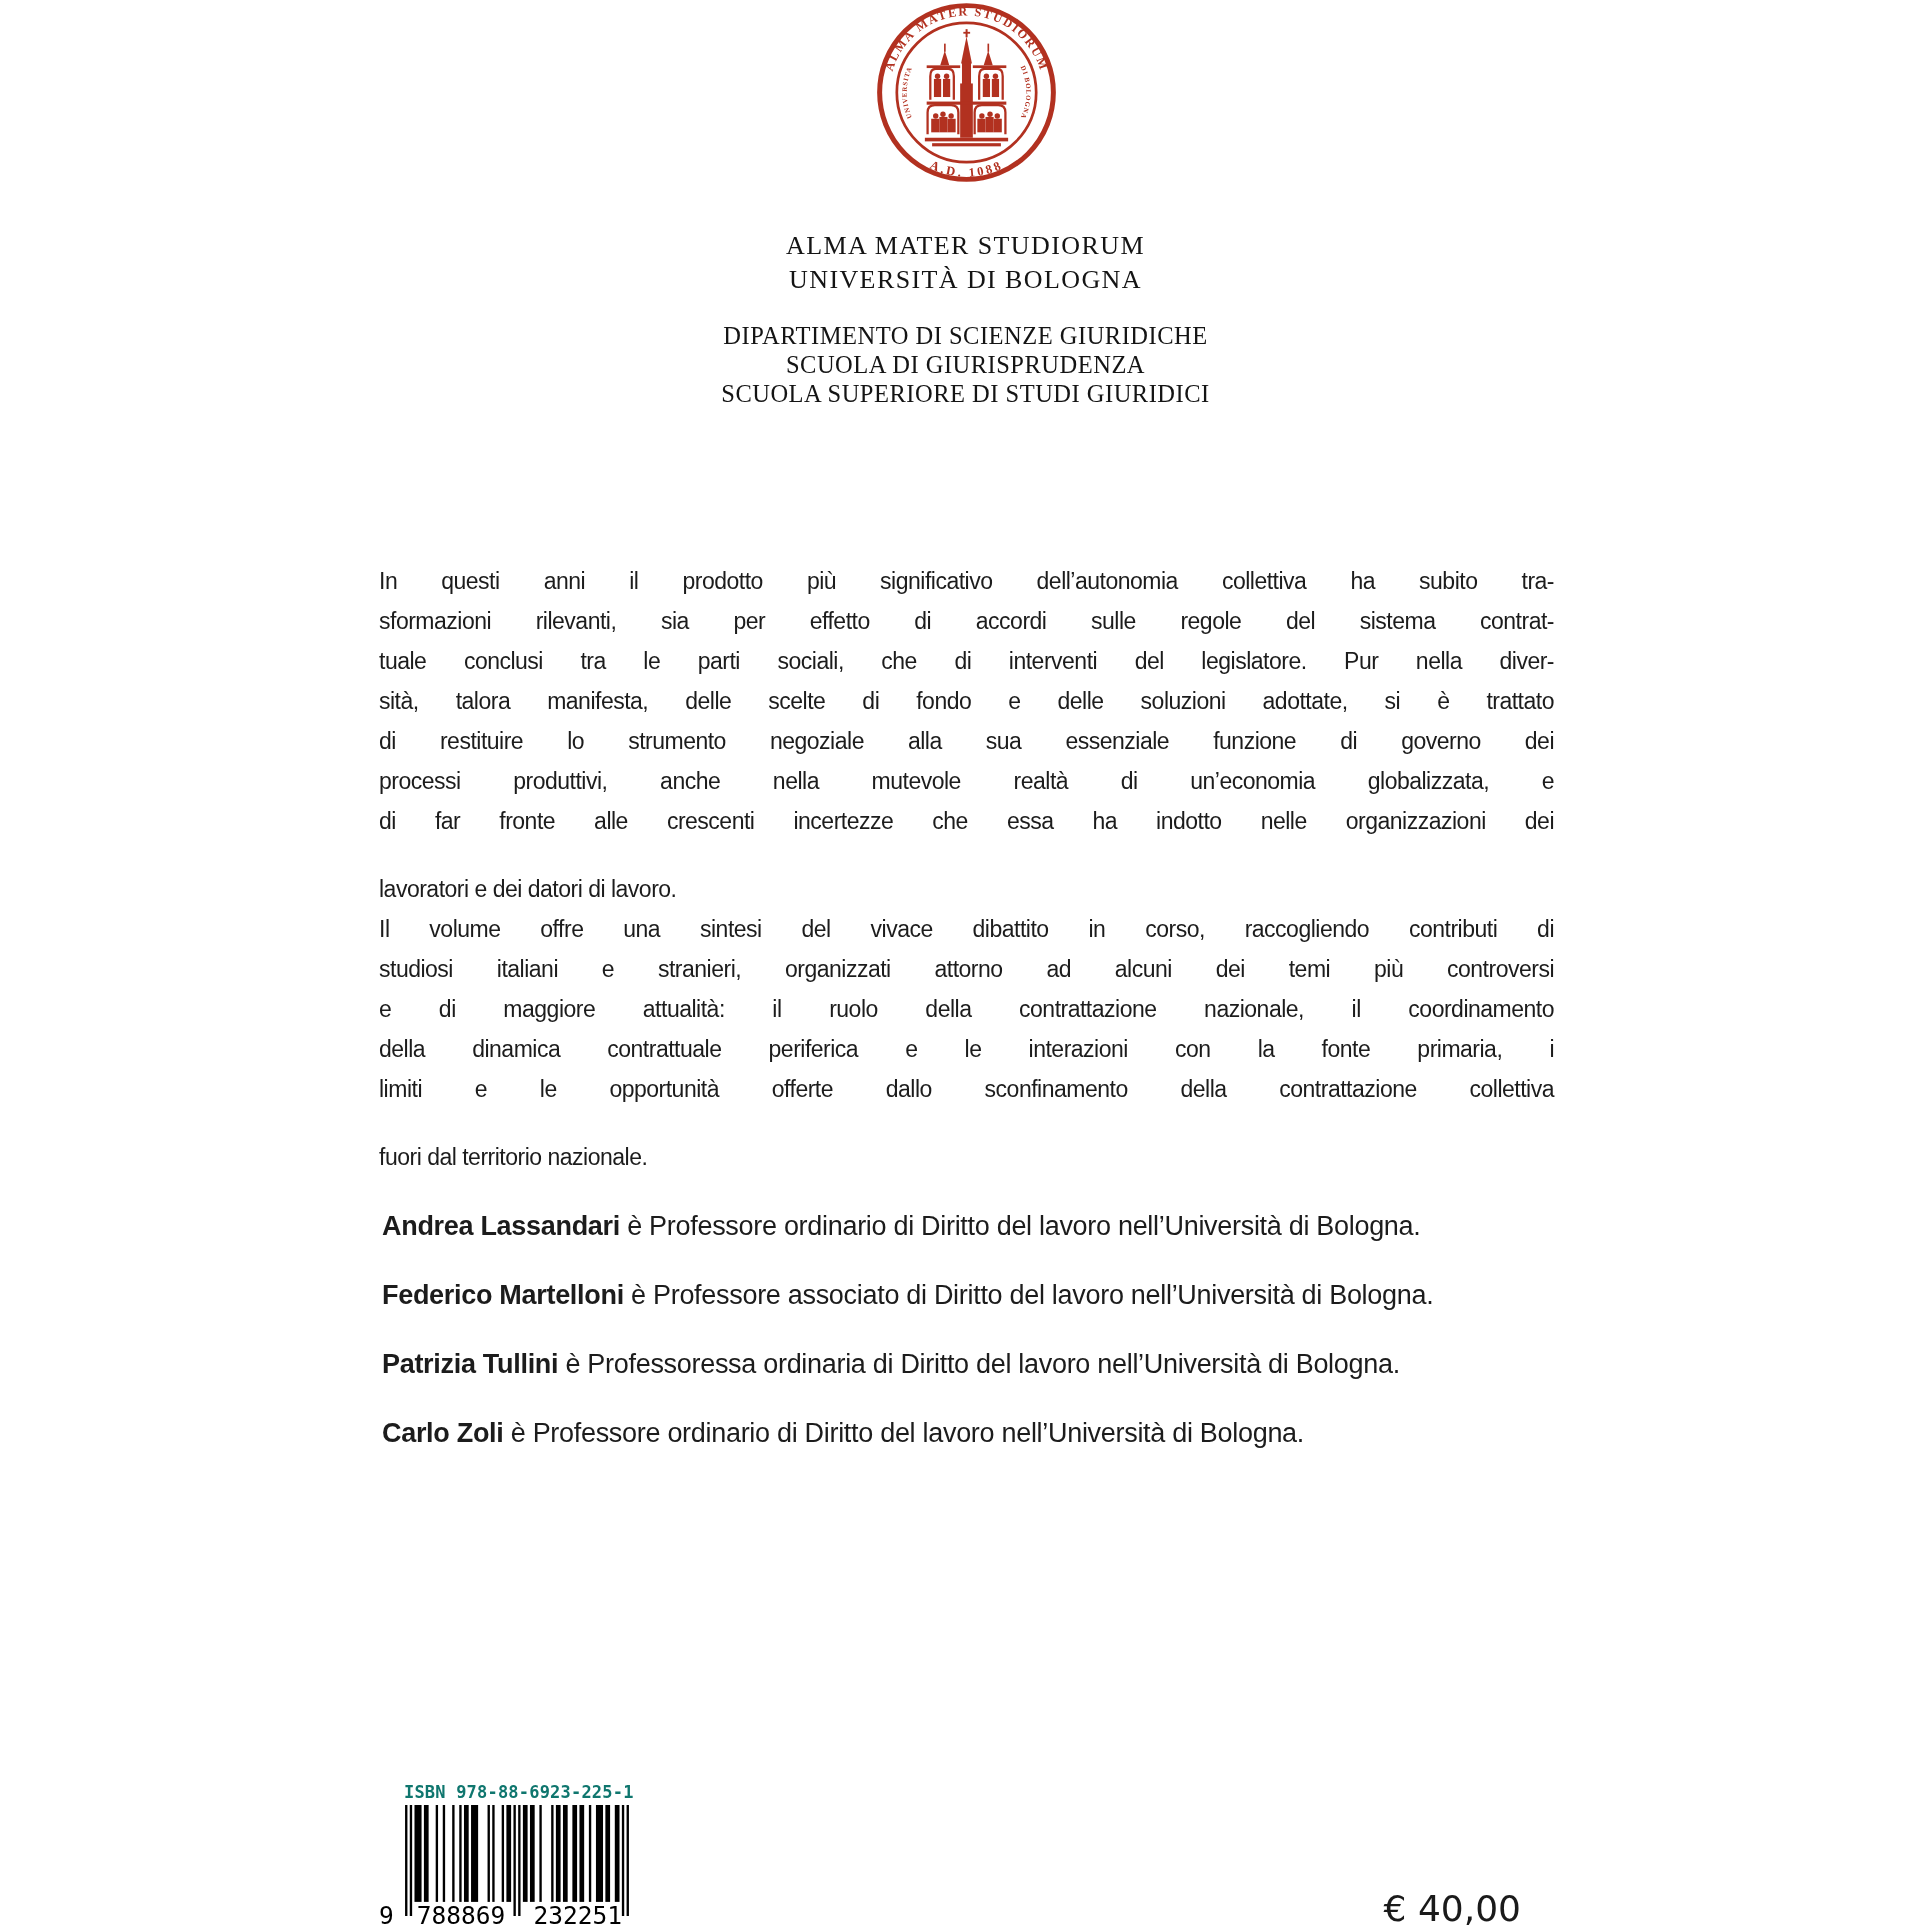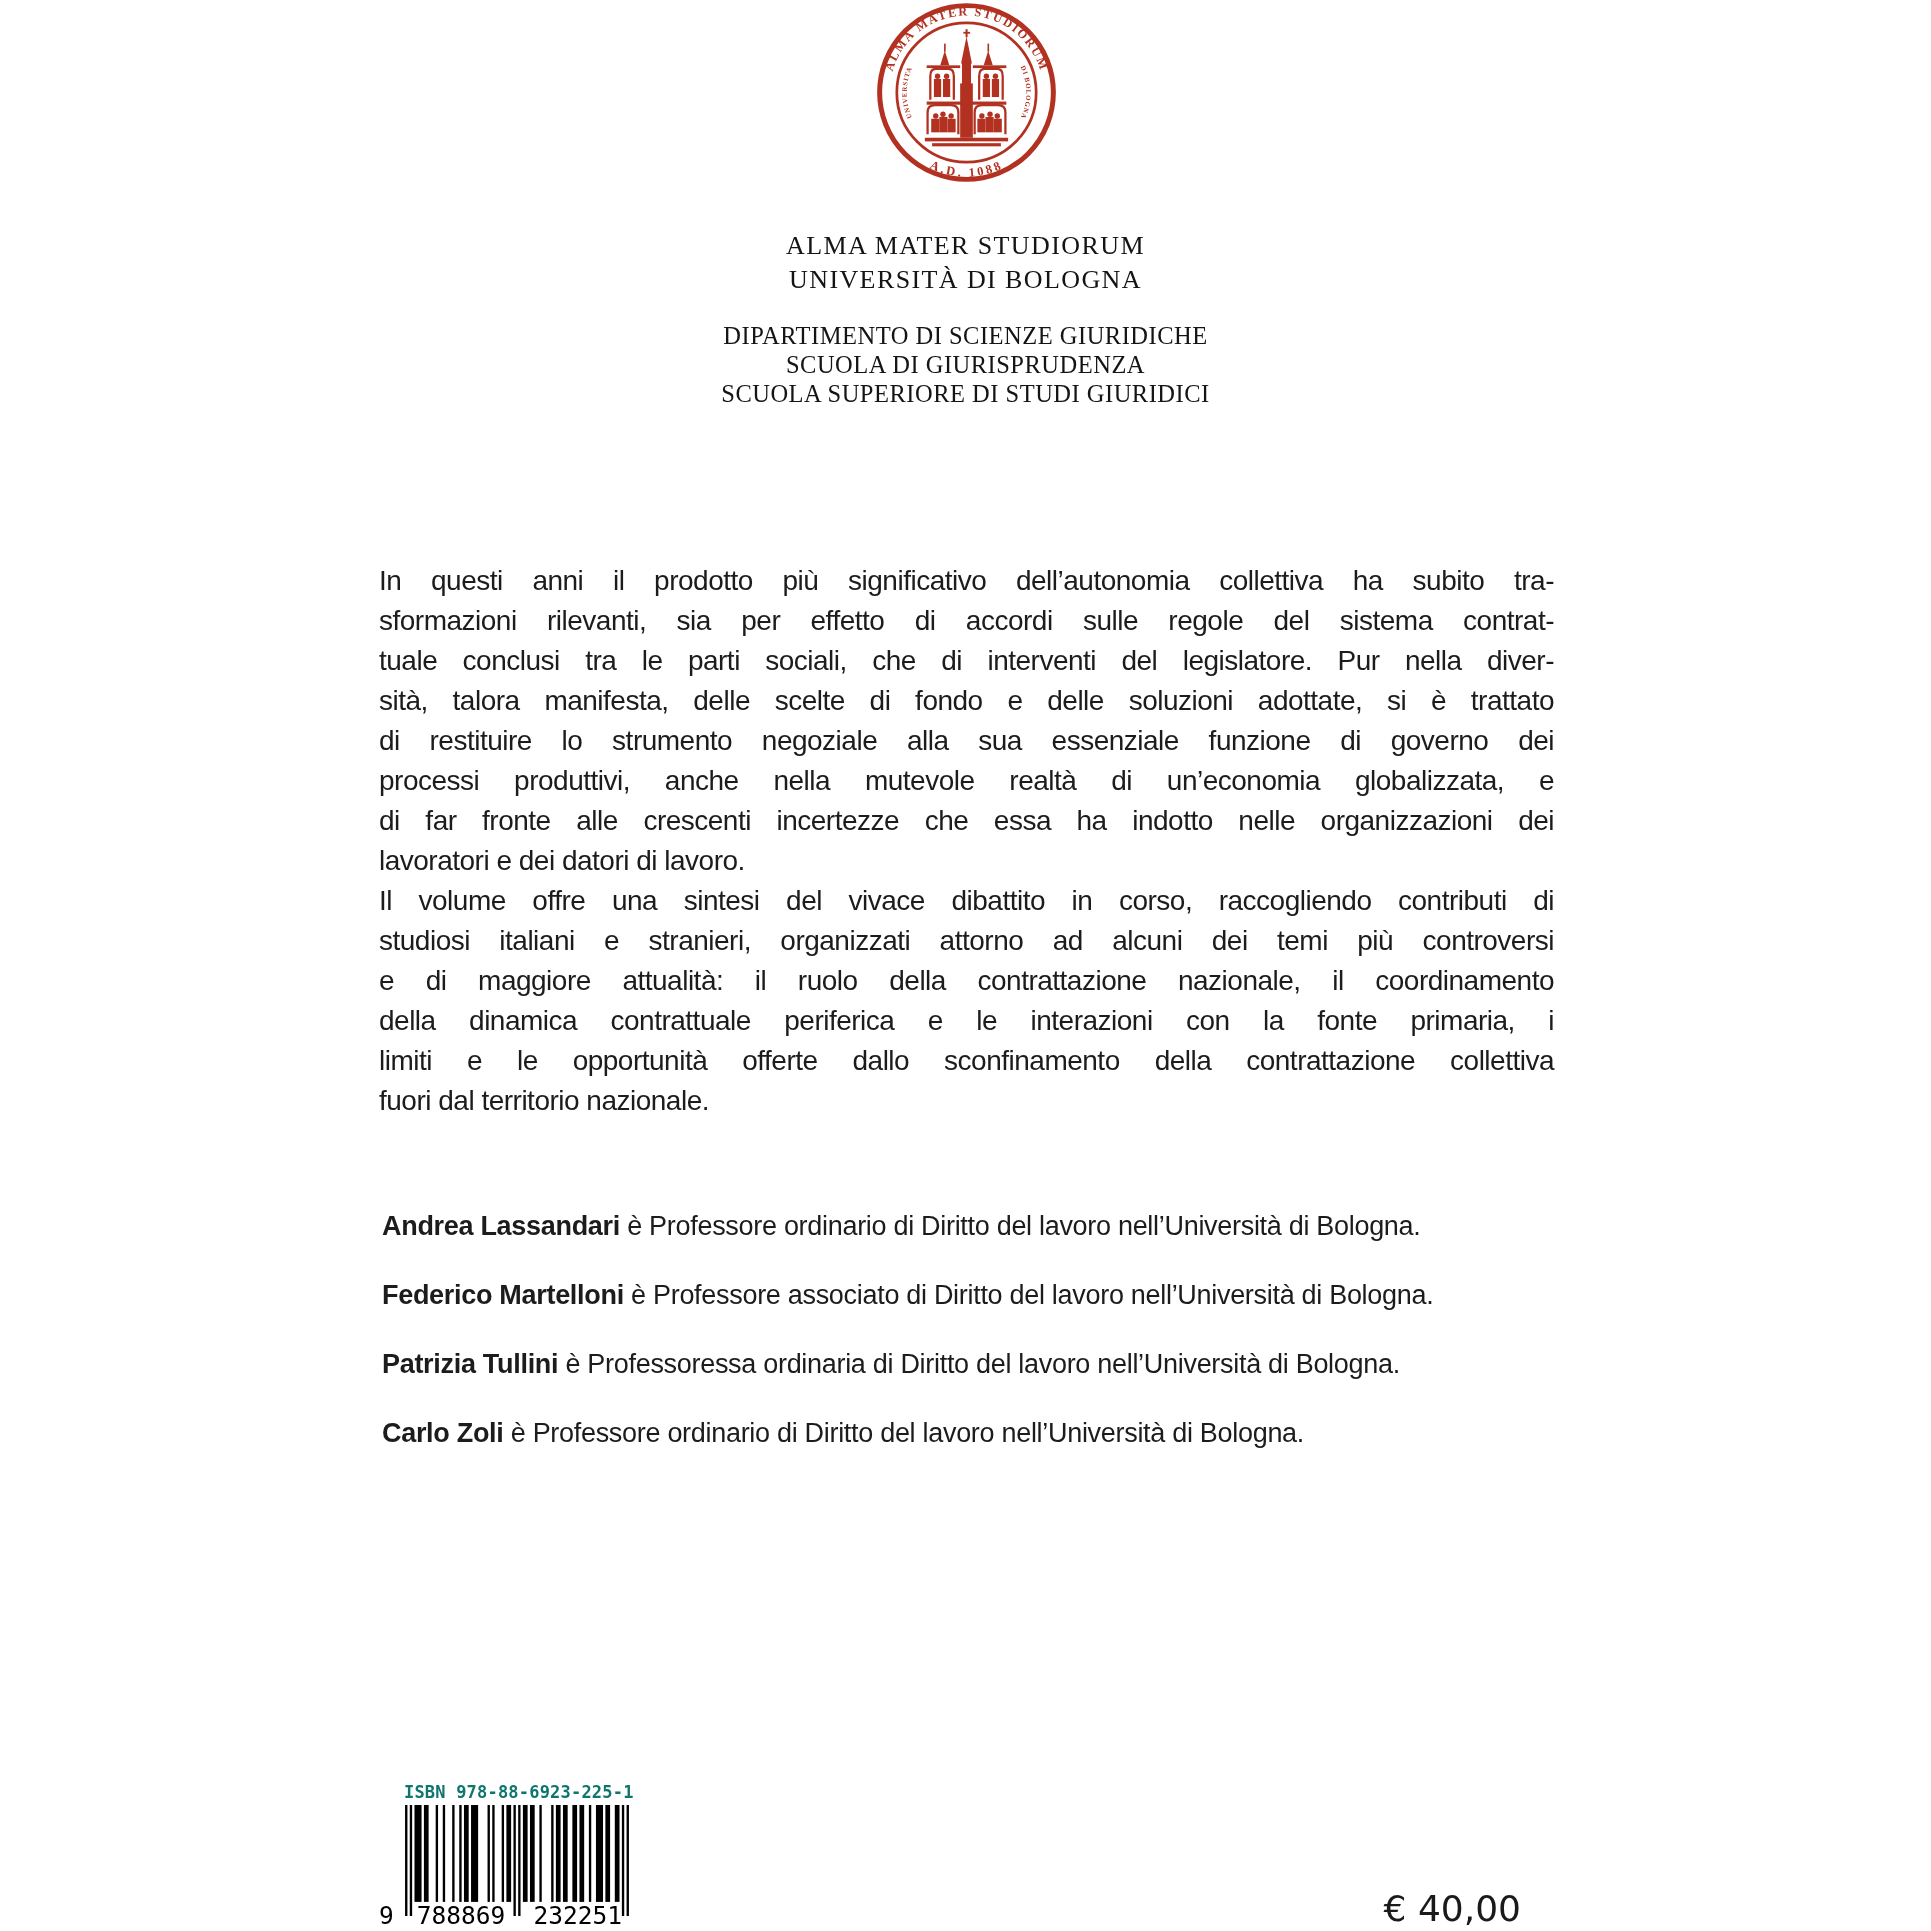--- a/index.html
+++ b/index.html
@@ -16,24 +16,24 @@
     letter-spacing:1.4px;color:#141414;
   }
   .departments{
     position:absolute;left:0;top:321px;width:100%;text-align:center;
     font-family:"Liberation Serif",serif;font-size:24.5px;line-height:29px;
     letter-spacing:0.5px;color:#141414;
   }
   
   #blurb{
     position:absolute;left:379px;top:561px;width:1175px;
-    font-size:28px;line-height:40px;letter-spacing:-0.5px;color:#1c1c1c;
+    font-size:23px;line-height:40px;letter-spacing:-0.5px;color:#1c1c1c;
   }
   .blurb-line{text-align:justify;text-align-last:justify;white-space:normal;}
-  .blurb-line.para-end{text-align-last:left;}
+  .blurb-line.para-end{text-align-last:left;margin-top:28px;}
   
   #authors{position:absolute;left:382px;top:1211px;width:1318px;}
   .bio{font-size:27px;line-height:31px;letter-spacing:-0.3px;margin-bottom:38px;white-space:nowrap;}
   .bio-name{font-weight:bold;}
   
   .isbn-label{
     position:absolute;left:404px;top:1782px;
     font-family:"DejaVu Sans Mono",monospace;font-weight:bold;font-size:17px;
     letter-spacing:0.2px;color:#0f766e;
   }

